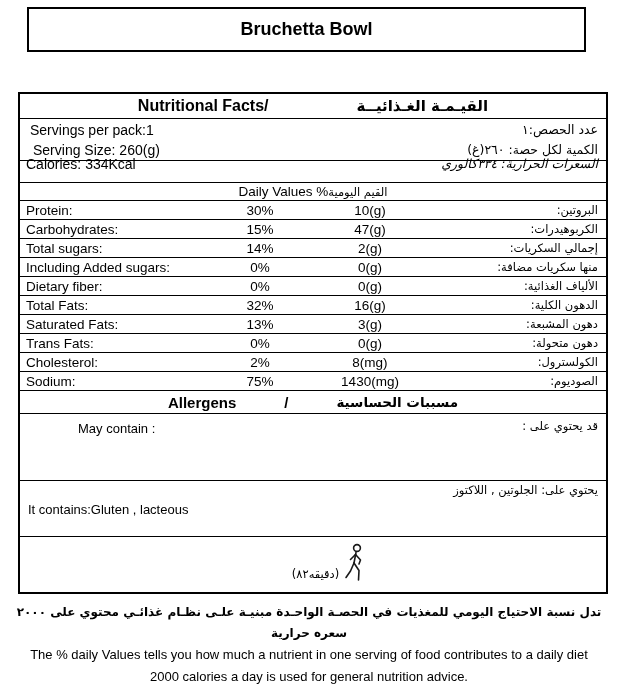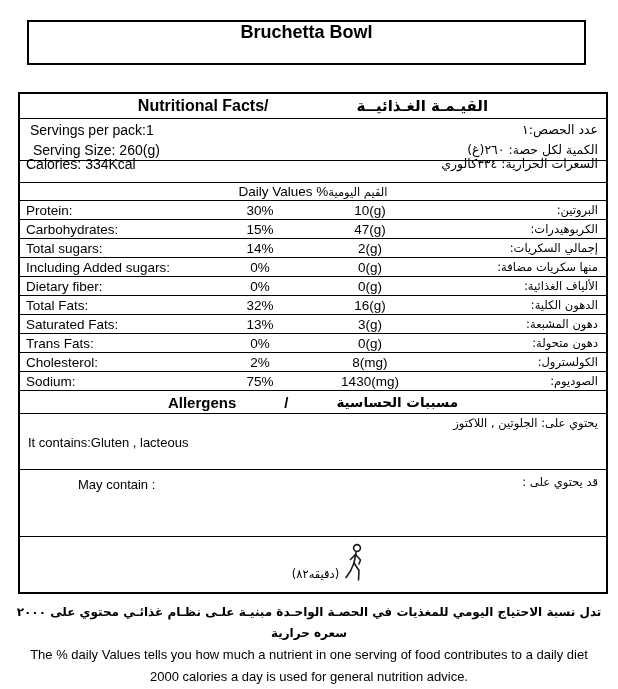--- a/index.html
+++ b/index.html
@@ -8,24 +8,24 @@
     width: 618px; height: 689px;
     font-family: "Liberation Sans", sans-serif;
     color: #000;
     position: relative;
     overflow: hidden;
   }
   .ar { font-family: "DejaVu Sans", sans-serif; direction: rtl; unicode-bidi: embed; }
 
   
   .title-box {
-    position: absolute; left: 27px; top: 20px;
+    position: absolute; left: 27px; top: 7px;
     width: 559px; height: 45px;
     border: 2px solid #000;
-    display: flex; justify-content: center;
+    display: flex; align-items: center; justify-content: center;
     font-size: 18px; font-weight: bold;
   }
 
   
   .ntable {
     position: absolute; left: 18px; top: 92px;
     width: 590px;
     border: 2px solid #000;
   }
   .tr { border-bottom: 1.5px solid #000; position: relative; }
@@ -38,21 +38,21 @@
   }
   .header-row .ar { font-size: 15px; text-align: right; }
 
   .servings-row { height: 42px; display: flex; justify-content: space-between; padding: 1px 8px 0 10px; }
   .servings-row .en-lines { font-size: 14px; line-height: 20px; }
   .servings-row .en-lines .l2 { padding-left: 3px; }
   .servings-row .ar-lines { font-size: 12.5px; line-height: 20px; text-align: right; }
 
   .calories-row { height: 22px; display: flex; justify-content: space-between; align-items: center; padding: 0 8px 16px 6px; }
   .calories-row .en { font-size: 14px; }
-  .calories-row .ar { font-size: 12.5px; }
+  .calories-row .ar { font-size: 12.5px; font-style: italic; }
 
   .dv-row { height: 18px; display: flex; align-items: center; justify-content: center; font-size: 13.5px; }
   .dv-row .ar { font-size: 11.5px; }
 
   .n-row {
     height: 19px;
     display: grid;
     grid-template-columns: 210px 60px 160px 1fr;
     align-items: center;
     font-size: 13.5px;
@@ -181,28 +181,28 @@
     <span class="amt">1430(mg)</span>
     <span class="arl ar">الصوديوم:</span>
   </div>
 
   <div class="tr allergens-row">
     <span>Allergens</span>
     <span>/</span>
     <span class="ar">مسببات الحساسية</span>
   </div>
 
+  <div class="tr maycontain-row">
+    <div class="en">May contain  :</div>
+    <div class="ar">قد يحتوي على :</div>
+  </div>
+
   <div class="tr contains-row">
     <div class="ar">يحتوي على: الجلوتين , اللاكتوز</div>
     <div class="en">It contains:Gluten , lacteous</div>
-  </div>
-
-  <div class="tr maycontain-row">
-    <div class="en">May contain  :</div>
-    <div class="ar">قد يحتوي على :</div>
   </div>
 
   <div class="tr activity-row">
     <span class="minutes ar">(دقيقه٨٢)</span>
     <span class="walk-icon">
       <svg width="27" height="44" viewBox="0 0 27 44" fill="none" stroke="#1a1a1a" stroke-width="1.6" stroke-linecap="round" stroke-linejoin="round">
         <circle cx="16" cy="5" r="3.4"></circle>
         <path d="M15 9.5 L13 20"></path>
         <path d="M14.5 11.5 L19.5 17 L18 21"></path>
         <path d="M14.5 11.5 L9.5 16.5"></path>

